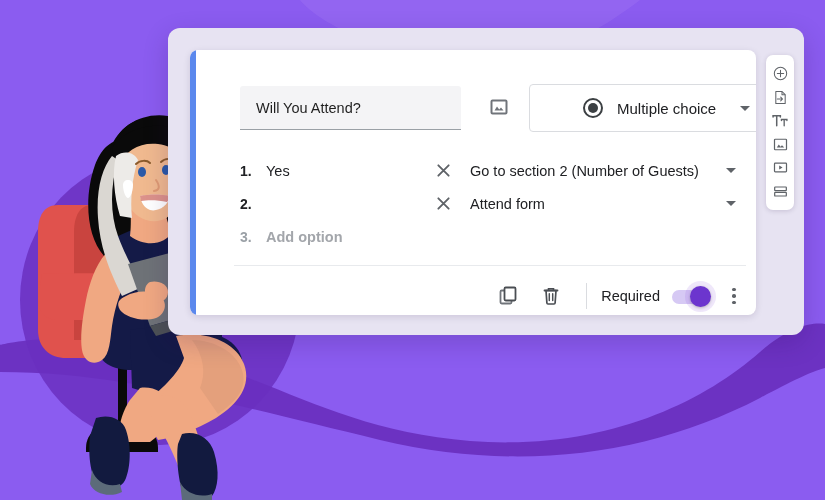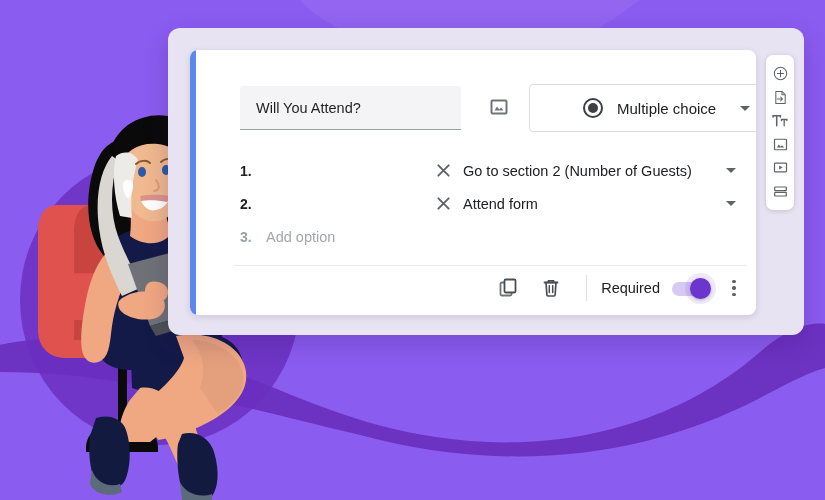--- a/index.html
+++ b/index.html
@@ -116,48 +116,49 @@
     color: #202124;
     text-align: left;
   }
   .opt-num.muted { color: #9AA0A6; }
   .opt-text {
     margin-left: 6px;
     font-size: 14.5px;
     color: #202124;
     width: 160px;
   }
-  .opt-text.muted { color: #A3A6AB; }
+  .opt-text.muted { color: #A3A6AB; font-weight: bold; }
   .goto {
     position: absolute;
     left: 196px; top: 0;
     height: 33px;
     display: flex; align-items: center;
     width: 300px;
+    gap: 7px;
   }
   .x-icon { width: 15px; height: 15px; flex: 0 0 auto; cursor: pointer; }
   .goto-label {
     margin-left: 12px;
     font-size: 14.5px;
     color: #202124;
     white-space: nowrap;
     flex: 1 1 auto;
   }
   .goto .caret { margin-right: 0; }
 
   
   .divider {
     position: absolute;
     left: 38px; top: 215px;
     width: 512px; height: 1px;
     background: #E8EAED;
   }
   .footer {
     position: absolute;
-    left: 38px; top: 220px;
+    left: 38px; top: 228px;
     width: 512px; height: 36px;
     display: flex; align-items: center; justify-content: flex-end;
   }
   .ico-btn {
     width: 30px; height: 30px;
     display: flex; align-items: center; justify-content: center;
     cursor: pointer;
     margin-left: 12px;
   }
   .sep {
@@ -337,20 +338,21 @@
           </svg>
           <span class="type-label">Multiple choice</span>
           <span class="caret"></span>
         </div>
       </div>
 
       <div class="options">
 
         <div class="opt-row">
           <span class="opt-num">1.</span>
+          <span class="opt-text">Yes</span>
           <div class="goto">
             <svg class="x-icon" viewBox="0 0 16 16">
               <path d="M2.5 2.5 L13.5 13.5 M13.5 2.5 L2.5 13.5" stroke="#5F6368" stroke-width="2" stroke-linecap="round"></path>
             </svg>
             <span class="goto-label">Go to section 2 (Number of Guests)</span>
             <span class="caret"></span>
           </div>
         </div>
 
         <div class="opt-row">

